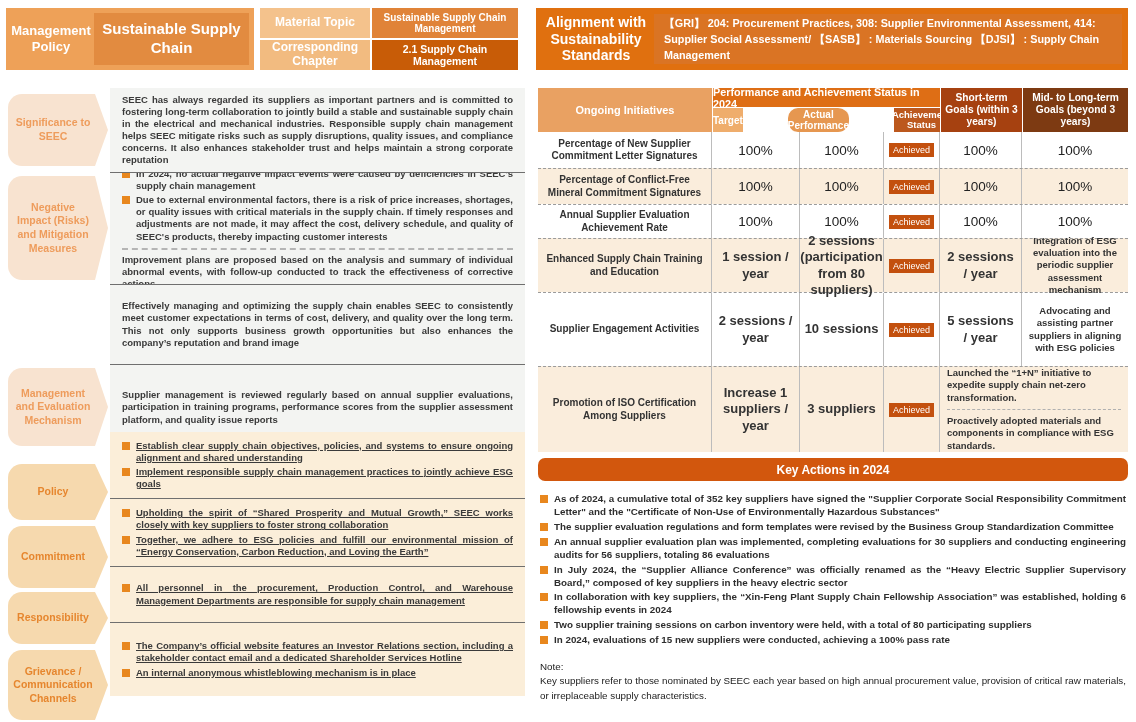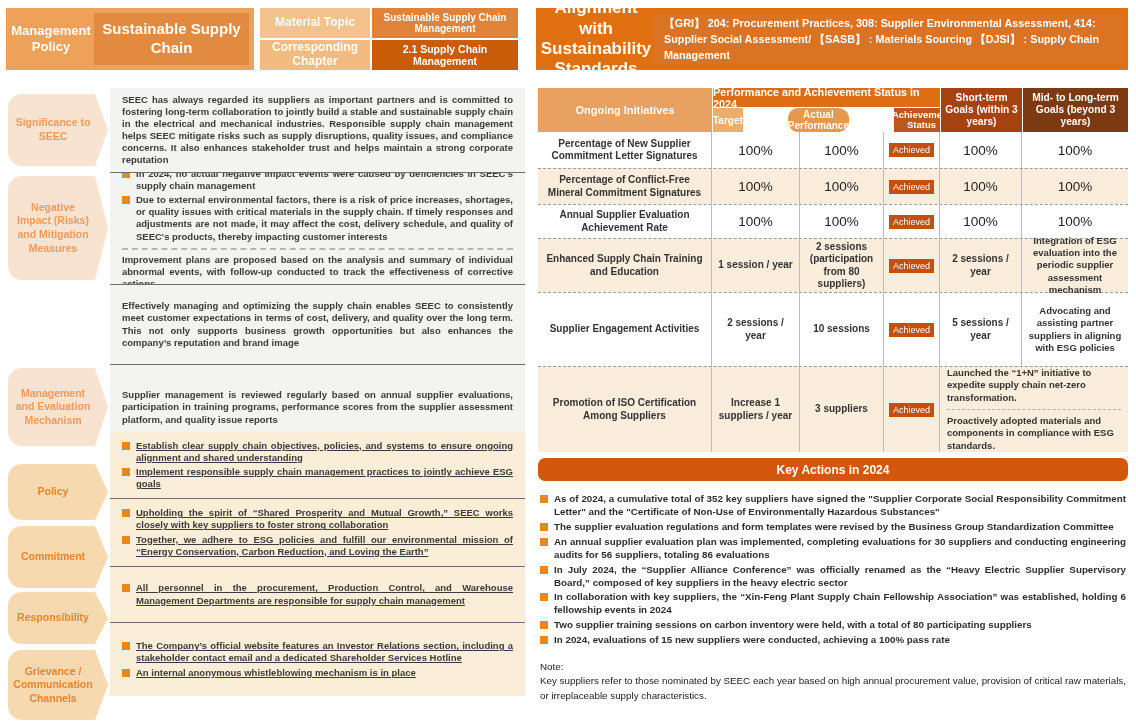--- a/index.html
+++ b/index.html
@@ -19,21 +19,21 @@
   .hdr-topic .lab { width:110px; display:flex; align-items:center; justify-content:center; text-align:center;
     color:#fff; font-weight:bold; font-size:12px; line-height:1.15; }
   .lab1 { background:#F4C28C; }
   .lab2 { background:#F2BB80; }
   .hdr-topic .val { flex:1; display:flex; align-items:center; justify-content:center; text-align:center;
     color:#fff; font-weight:bold; line-height:1.15; padding:2px 4px; }
   .val1 { background:#E08338; font-size:10px; }
   .val2 { background:#C85C07; font-size:10.5px; }
   .hdr-align { position:absolute; left:536px; top:8px; width:592px; height:62px; background:#E0700F; display:flex; }
   .hdr-align .alab { width:120px; display:flex; align-items:center; justify-content:center; text-align:center;
-    color:#fff; font-weight:bold; font-size:17px; line-height:1.2; padding:0 4px; }
+    color:#fff; font-weight:bold; font-size:14px; line-height:1.2; padding:0 4px; }
   .hdr-align .aval { position:absolute; left:118px; top:6px; right:6px; bottom:6px; background:#DA7424;
     display:flex; align-items:center; color:#fff; font-weight:bold; font-size:10.8px; line-height:1.5; padding:2px 10px; }
   
   .seclabel { position:absolute; left:8px; width:100px; display:flex; align-items:center; justify-content:center;
     text-align:center; font-weight:bold; font-size:10.5px; line-height:1.3; padding:4px 16px 4px 6px;
     border-radius:14px 0 0 14px;
     clip-path: polygon(0 0, calc(100% - 13px) 0, 100% 50%, calc(100% - 13px) 100%, 0 100%); }
   .seclabel.peach { background:#F8E3D0; color:#EE9C5C; }
   .seclabel.tan   { background:#F6D9AE; color:#E6862E; }
   
@@ -63,21 +63,21 @@
   .trow { display:flex; }
   .trow + .trow { border-top:1px dashed #9b9b9b; }
   .trow:nth-child(even) { background:#FAEDDC; }
   .tcell { display:flex; align-items:center; justify-content:center; text-align:center; padding:3px 4px; border-right:1px solid #bcbcbc; }
   .tcell:last-child { border-right:none; }
   .c-init { width:174px; font-weight:bold; font-size:10px; line-height:1.25; color:#333; }
   .c-target { width:88px; } .c-actual { width:84px; } .c-status { width:56px; padding:3px 2px; }
   .c-short { width:82px; } .c-mid { width:106px; }
   .c-merged { width:188px; flex-direction:column; align-items:stretch; justify-content:center; text-align:left; padding:4px 7px; }
   .pct { font-size:13.5px; font-weight:normal; color:#222; }
-  .smallval { font-size:10px; font-weight:bold; color:#333; line-height:1.25; }
+  .smallval { font-size:13px; font-weight:bold; color:#333; line-height:1.25; }
   .leftval { text-align:center; justify-content:flex-start; }
   .badge { background:#C3500E; color:#fff; font-weight:normal; font-size:9px; padding:2px 4px; display:inline-block; }
   .mgoal { font-size:9.5px; font-weight:bold; color:#333; line-height:1.3; }
   .mgoal + .mgoal { border-top:1px dashed #b0b0b0; margin-top:5px; padding-top:5px; }
   .r1,.r2 { height:36px; } .r3 { height:34px; } .r4 { height:54px; } .r5 { height:74px; } .r6 { height:86px; }
   
   .keyactions { position:absolute; left:538px; top:458px; width:590px; }
   .ka-bar { height:23px; background:#D2570D; border-radius:7px; color:#fff; font-weight:bold; font-size:12px;
     display:flex; align-items:center; justify-content:center; }
   .ka-body { padding:10px 2px 0 2px; }

